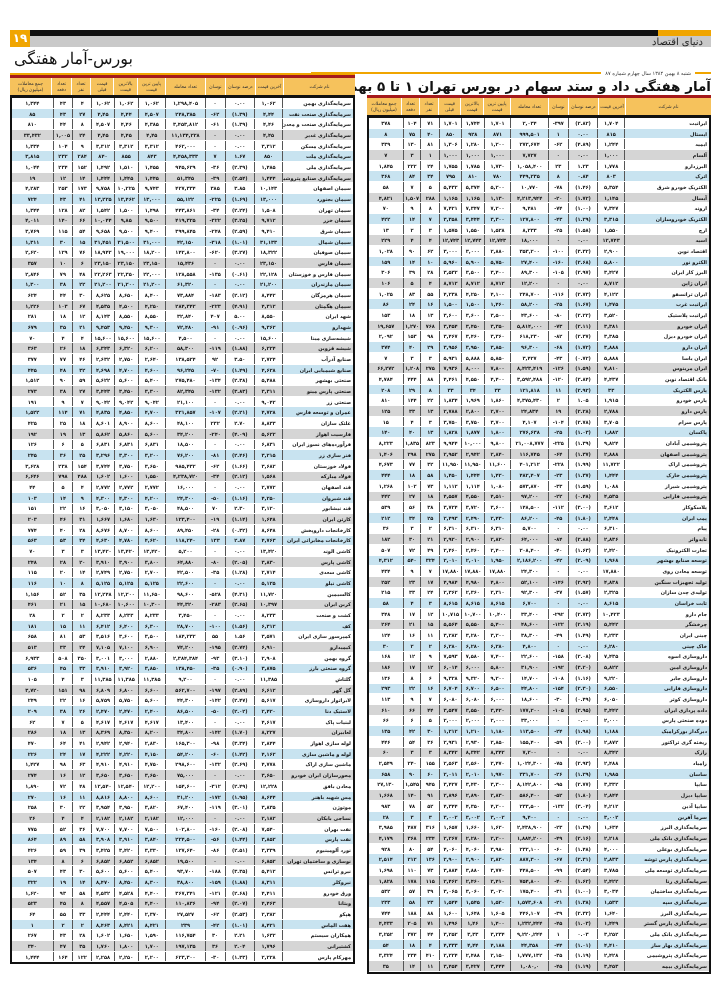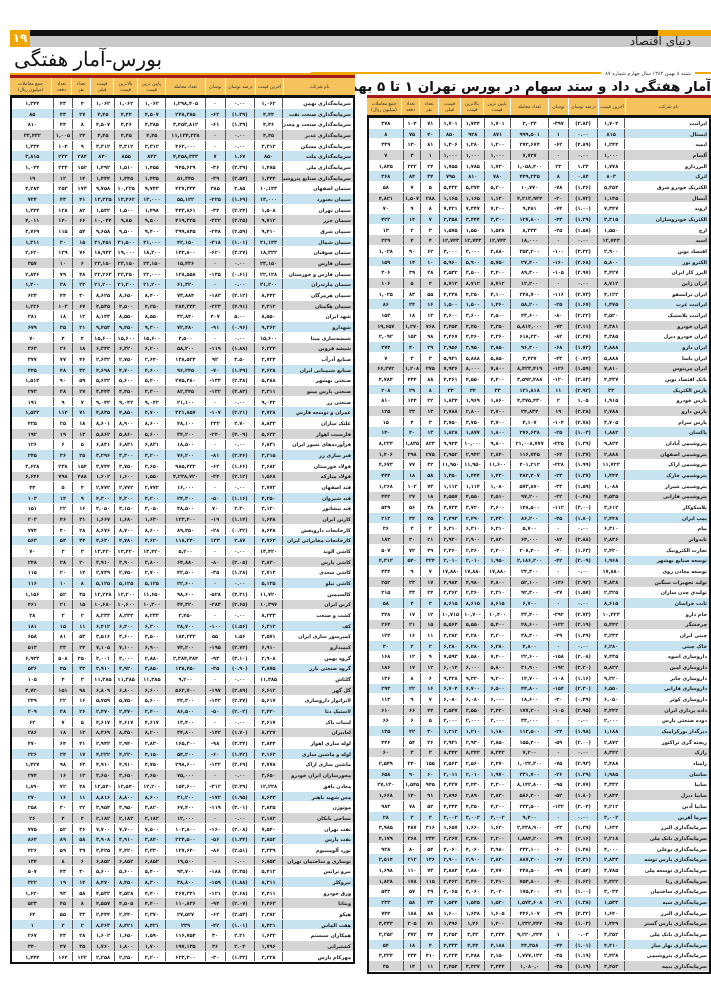--- a/index.html
+++ b/index.html
@@ -3,23 +3,23 @@
 <meta charset="utf-8">
 <style>
   * { box-sizing: border-box; margin: 0; padding: 0; }
   html, body { width: 711px; height: 983px; background: #ffffff; overflow: hidden; }
   body { position: relative; font-family: "DejaVu Sans", sans-serif; direction: ltr; }
 
   .top-bar-black { position: absolute; left: 10px; top: 30px; width: 701px; height: 6px; background: #111; }
   .top-bar-gray { position: absolute; left: 10px; top: 36px; width: 701px; height: 11px; background: #c9c9c9; }
   .top-bar-orange { position: absolute; left: 658px; top: 30px; width: 53px; height: 6px; background: #f0a500; }
   .page-num { position: absolute; left: 10px; top: 30px; width: 20px; height: 17px; background: #f0a500; color: #fff; font-weight: bold; font-size: 12px; line-height: 17px; text-align: center; font-family: "DejaVu Sans", sans-serif; }
-  .logo { position: absolute; right: 20px; top: 36px; font-size: 12px; color: #222; direction: rtl; font-family: "DejaVu Serif", serif; line-height: 11px; }
+  .logo { position: absolute; right: 8px; top: 36px; font-size: 10px; color: #222; direction: rtl; font-family: "DejaVu Serif", serif; line-height: 11px; }
 
-  .section-title { position: absolute; left: 14px; top: 47px; font-size: 20px; color: #111; direction: rtl; font-family: Liberation Serif, serif; line-height: 24px; }
+  .section-title { position: absolute; left: 14px; top: 47px; font-size: 16px; color: #111; direction: rtl; font-family: Liberation Sans, sans-serif; line-height: 24px; }
   .title-underline { position: absolute; left: 10px; top: 73px; width: 345px; height: 2px; background: #f0a500; }
 
   .issue-line { position: absolute; right: 0px; top: 69px; height: 8px; display: flex; align-items: center; }
   .issue-line .rule-left { width: 290px; height: 2px; background: #f0a500; }
   .issue-line .txt { font-size: 5px; color: #333; direction: rtl; padding: 0 4px; white-space: nowrap; }
   .issue-line .rule-right { width: 16px; height: 2px; background: #f0a500; }
 
   .main-title { position: absolute; left: 368px; top: 77px; width: 343px; font-size: 13.5px; font-weight: bold; direction: rtl; text-align: right; color: #111; font-family: "DejaVu Sans", sans-serif; white-space: nowrap; line-height: 18px; }
 
   .table-wrap { position: absolute; }

